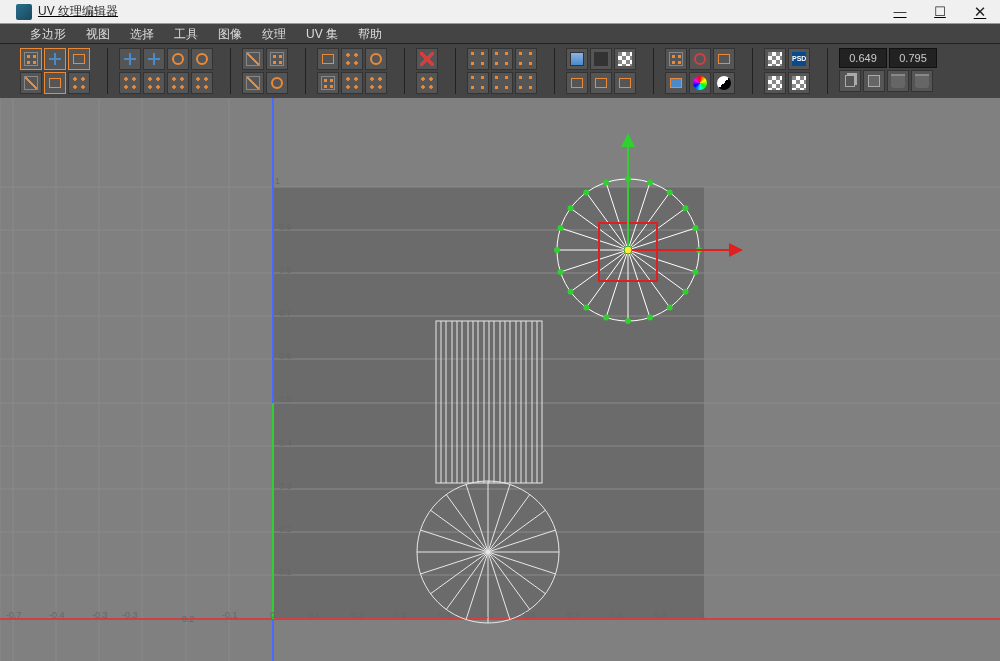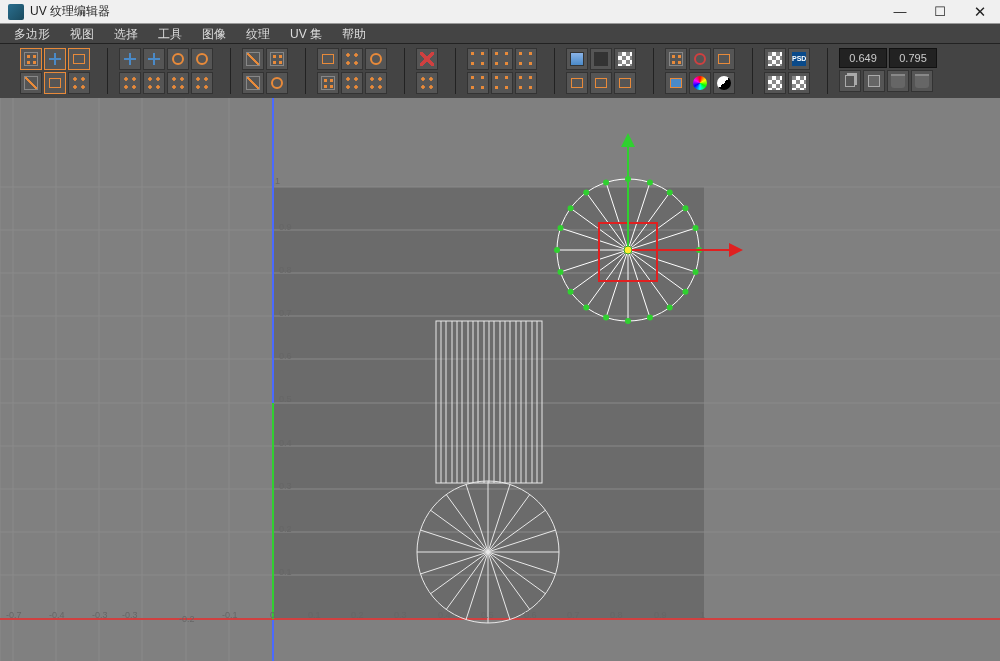--- a/index.html
+++ b/index.html
@@ -1,26 +1,26 @@
 <!DOCTYPE html>
 <html><head>
 <meta charset="utf-8">
 <style>
 * { margin: 0; padding: 0; box-sizing: border-box; user-select: none; }
 body { width: 1000px; height: 661px; background: #808080; font-family: "Microsoft YaHei", sans-serif; overflow: hidden; position: relative; }
 
 
-.titlebar { height: 24px; background: #f0f0f0; display: flex; align-items: center; padding-left: 8px; border-bottom: 1px solid #999; }
+.titlebar { height: 24px; background: #f0f0f0; display: flex; align-items: center; padding-left: 16px; border-bottom: 1px solid #999; text-decoration: underline; }
 .titlebar .app-icon { width: 16px; height: 16px; background: linear-gradient(135deg,#2a6e8e,#1a4a5e); margin-right: 6px; border-radius: 2px; }
 .titlebar .title { font-size: 12px; color: #222; flex: 1; }
 .titlebar .win-btn { width: 40px; height: 24px; display: flex; align-items: center; justify-content: center; font-size: 13px; color: #222; }
 .titlebar .win-btn.close { font-size: 15px; }
 
 
-.menubar { height: 20px; background: #444; display: flex; align-items: center; padding: 0 4px; border-bottom: 1px solid #222; }
+.menubar { height: 20px; background: #444; display: flex; align-items: center; padding: 0 20px; border-bottom: 1px solid #222; }
 .menubar .menu-item { color: #ddd; font-size: 12px; padding: 0 10px; line-height: 20px; cursor: default; }
 
 
 .toolbars { background: #444; padding: 4px 20px; display: flex; flex-wrap: wrap; gap: 8px; align-items: flex-start; border-bottom: 6px solid #86efac; }
 .tool-group { display: flex; flex-direction: column; gap: 2px; margin-right: 6px; }
 .tool-row { display: flex; gap: 2px; }
 .tool-btn { width: 22px; height: 22px; background: #555; border: 1px solid #333; display: flex; align-items: center; justify-content: center; cursor: pointer; position: relative; }
 .tool-btn.orange-border { border: 1px solid #e88a3a; }
 .tool-input { width: 48px; height: 20px; background: #222; border: 1px solid #111; color: #ccc; font-size: 11px; text-align: center; }
 .sep { width: 1px; height: 46px; background: #222; margin: 0 3px; }

